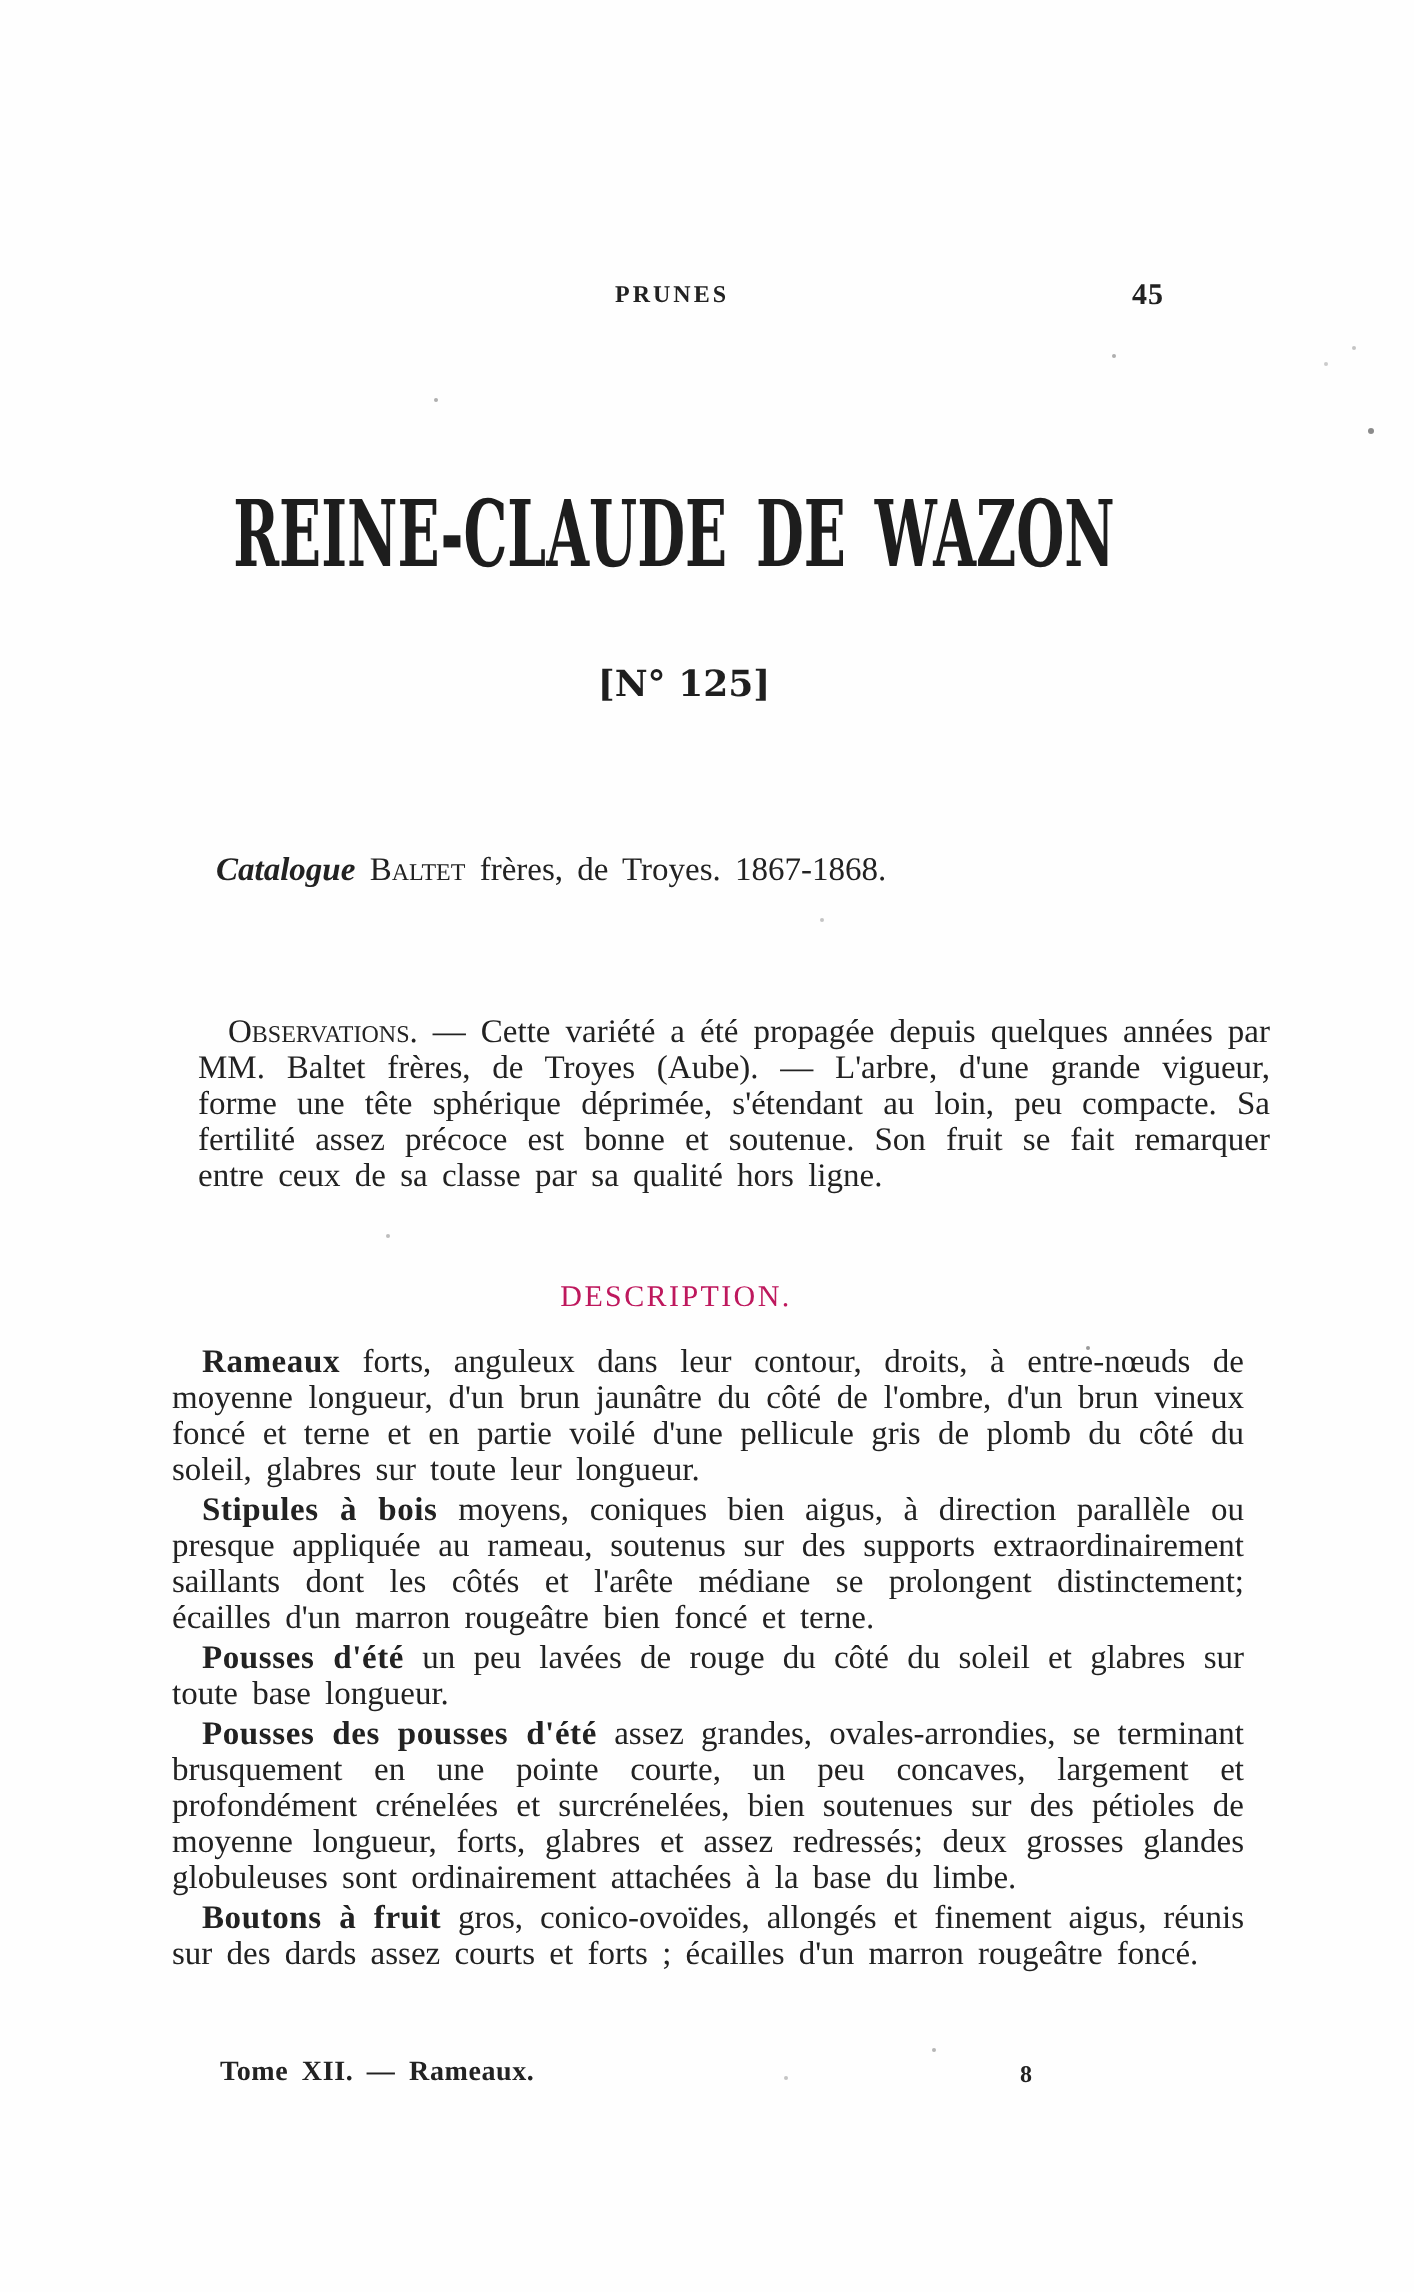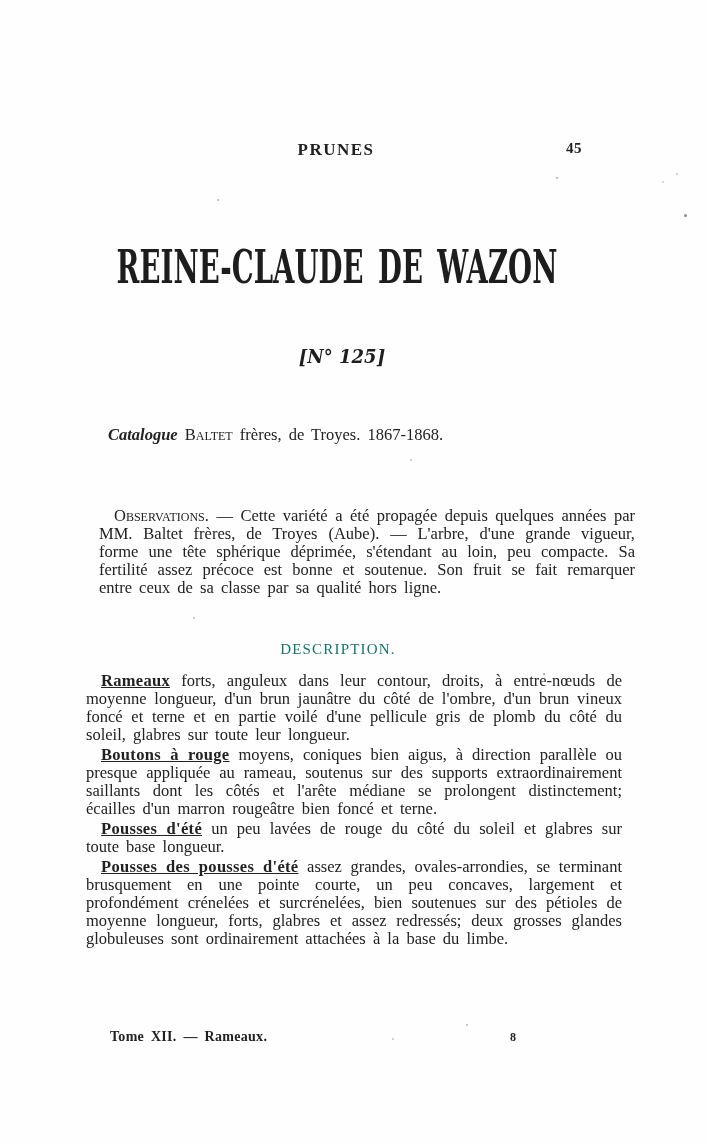--- a/index.html
+++ b/index.html
@@ -9,49 +9,49 @@
     font-family:"Liberation Serif", serif;
     color:#222222;
     position:relative;
     overflow:hidden;
   }
   .page{position:absolute;inset:0;}
   
   .running-head{position:absolute;top:140px;left:0;right:0;height:20px;}
   .rh-title{
     position:absolute;left:336px;transform:translateX(-50%);
-    font-weight:bold;font-size:17px;letter-spacing:1.5px;white-space:nowrap;
+    font-weight:bold;font-size:12px;letter-spacing:1.5px;white-space:nowrap;
   }
   .rh-page{position:absolute;left:566px;font-size:15px;font-weight:bold;letter-spacing:0.5px;}
   
   .main-title{
     position:absolute;top:244px;left:337px;margin:0;
     transform:translateX(-50%) scaleX(0.60);
     font-family:"DejaVu Serif", serif;
     font-weight:bold;font-size:46px;line-height:46px;
     white-space:nowrap;word-spacing:8px;color:#1d1d1d;
   }
   .number-line{
-    position:absolute;top:346px;left:342px;transform:translateX(-50%);
+    position:absolute;top:332px;left:342px;transform:translateX(-50%);
     font-family:"DejaVu Serif", serif;
-    font-weight:bold;font-size:18px;white-space:nowrap;color:#1f1f1f;font-style:italic;
+    font-weight:bold;font-size:18px;white-space:nowrap;color:#1f1f1f;
   }
   
   .column{position:absolute;left:86px;top:0;width:536px;font-size:16.5px;line-height:18px;word-spacing:3px;}
   .catalogue{position:absolute;top:426px;left:22px;margin:0;white-space:nowrap;}
   .cat-label{font-style:italic;font-weight:bold;}
   .sc{font-variant:small-caps;}
   .obs{position:absolute;top:494px;left:0;width:536px;margin:13px;text-align:justify;text-indent:15px;}
   .desc-head{
     position:absolute;top:640px;left:0;width:504px;margin:0;
-    text-align:center;font-size:15px;font-weight:normal;letter-spacing:1.2px;color:#0f766e;
+    text-align:center;font-size:15px;font-weight:normal;letter-spacing:1.2px;color:#be185d;
   }
   .paragraphs{position:absolute;top:672px;left:0;width:536px;}
   .para{margin:0 0 2px 0;text-align:justify;text-indent:15px;}
-  .para b{letter-spacing:0.3px;text-decoration:underline;}
+  .para b{letter-spacing:0.3px;}
   
   .page-footer{position:absolute;top:1028px;left:0;width:536px;height:20px;font-size:14px;}
   .footer-left{position:absolute;left:24px;font-weight:bold;letter-spacing:0.3px;}
   .footer-sig{position:absolute;left:424px;font-size:12px;font-weight:bold;}
   
   .spk{position:absolute;background:#6e6e6e;border-radius:50%;width:2px;height:2px;opacity:.55;}
 </style>
 </head>
 <body>
 
@@ -69,23 +69,24 @@
   <div class="column">
 
     <p class="catalogue"><i class="cat-label">Catalogue</i><span class="sc"> Baltet</span><span> frères, de Troyes. 1867-1868.</span></p>
 
     <p class="obs"><span class="sc">Observations.</span><span> — Cette variété a été propagée depuis quelques années par MM. Baltet frères, de Troyes (Aube). — L'arbre, d'une grande vigueur, forme une tête sphérique déprimée, s'étendant au loin, peu compacte. Sa fertilité assez précoce est bonne et soutenue. Son fruit se fait remarquer entre ceux de sa classe par sa qualité hors ligne.</span></p>
 
     <h2 class="desc-head">DESCRIPTION.</h2>
 
     <section class="paragraphs">
       <p class="para"><b>Rameaux</b><span> forts, anguleux dans leur contour, droits, à entre-nœuds de moyenne longueur, d'un brun jaunâtre du côté de l'ombre, d'un brun vineux foncé et terne et en partie voilé d'une pellicule gris de plomb du côté du soleil, glabres sur toute leur longueur.</span></p>
-      <p class="para"><b>Boutons à rouge</b><span> moyens, coniques bien aigus, à direction parallèle ou presque appliquée au rameau, soutenus sur des supports extraordinairement saillants dont les côtés et l'arête médiane se prolongent distinctement; écailles d'un marron rougeâtre bien foncé et terne.</span></p>
+      <p class="para"><b>Stipules à bois</b><span> moyens, coniques bien aigus, à direction parallèle ou presque appliquée au rameau, soutenus sur des supports extraordinairement saillants dont les côtés et l'arête médiane se prolongent distinctement; écailles d'un marron rougeâtre bien foncé et terne.</span></p>
       <p class="para"><b>Pousses d'été</b><span> un peu lavées de rouge du côté du soleil et glabres sur toute base longueur.</span></p>
       <p class="para"><b>Pousses des pousses d'été</b><span> assez grandes, ovales-arrondies, se terminant brusquement en une pointe courte, un peu concaves, largement et profondément crénelées et surcrénelées, bien soutenues sur des pétioles de moyenne longueur, forts, glabres et assez redressés; deux grosses glandes globuleuses sont ordinairement attachées à la base du limbe.</span></p>
+      <p class="para"><b>Boutons à fruit</b><span> gros, conico-ovoïdes, allongés et finement aigus, réunis sur des dards assez courts et forts ; écailles d'un marron rougeâtre foncé.</span></p>
     </section>
 
     <footer class="page-footer">
       <span class="footer-left">Tome XII. — Rameaux.</span>
       <span class="footer-sig">8</span>
     </footer>
 
   </div>
 
   <div>

